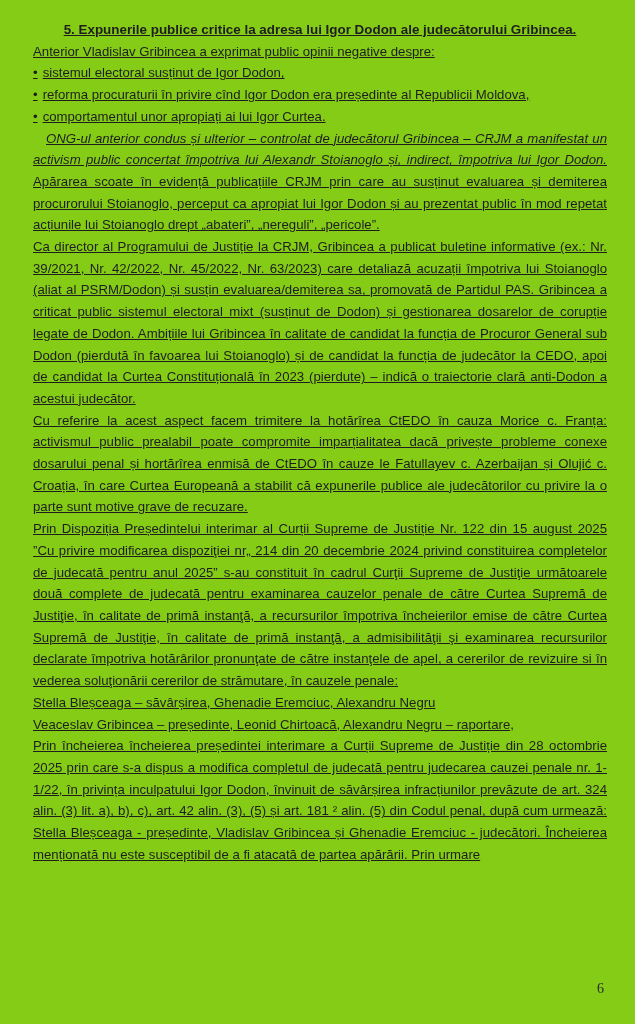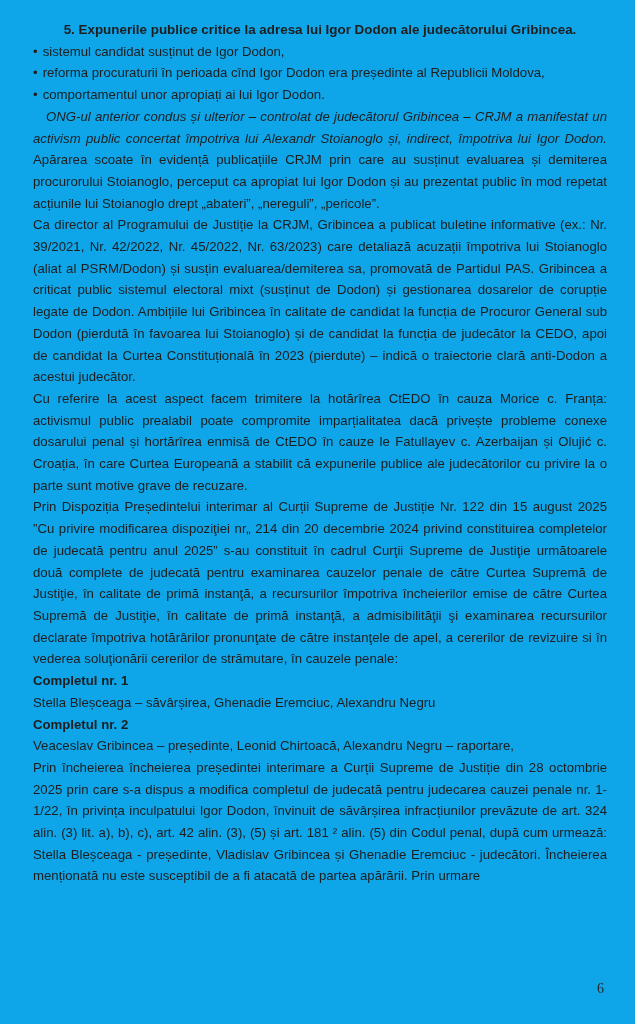--- a/index.html
+++ b/index.html
@@ -1,27 +1,28 @@
 <!DOCTYPE html>
 <html><head>
 <meta charset="utf-8">
 <style>
   html, body { margin: 0; padding: 0; background: #ffffff; }
   .page {
     position: relative;
     width: 635px;
     height: 1024px;
     box-sizing: border-box;
-    background: #0ea5e9;
+    background: #84cc16;
     padding: 19px 28px 0 33px;
     font-family: "Liberation Sans", sans-serif;
     font-size: 13.2px;
     line-height: 21.7px;
     color: #1e1e1e;
     overflow: hidden;
+    text-decoration: underline;
   }
   p { margin: 0; }
   .heading {
     font-weight: bold;
     text-align: center;
     font-size: 13.4px;
   }
   .just { text-align: justify; }
   .bullet-row { display: flex; }
   .bullet-marker { flex: 0 0 auto; margin-right: 5px; }
@@ -42,48 +43,47 @@
     color: #2a2a2a;
   }
 </style>
 </head>
 <body>
 
 <div class="page">
 
   <p class="heading">5. Expunerile publice critice la adresa lui Igor Dodon ale judecătorului Gribincea.</p>
 
+  <p>Anterior Vladislav Gribincea a exprimat public opinii negative despre:</p>
 
   <div>
     <p class="bullet-row">
       <span class="bullet-marker">•</span>
-      <span>sistemul candidat susținut de Igor Dodon,</span>
+      <span>sistemul electoral susținut de Igor Dodon,</span>
     </p>
     <p class="bullet-row">
       <span class="bullet-marker">•</span>
-      <span>reforma procuraturii în perioada cînd Igor Dodon era președinte al Republicii Moldova,</span>
+      <span>reforma procuraturii în privire cînd Igor Dodon era președinte al Republicii Moldova,</span>
     </p>
     <p class="bullet-row">
       <span class="bullet-marker">•</span>
-      <span>comportamentul unor apropiați ai lui Igor Dodon.</span>
+      <span>comportamentul unor apropiați ai lui Igor Curtea.</span>
     </p>
   </div>
 
   <p class="just"><em class="ital">ONG-ul anterior condus și ulterior – controlat de judecătorul Gribincea – CRJM a manifestat un activism public concertat împotriva lui Alexandr Stoianoglo și, indirect, împotriva lui Igor Dodon.</em><span> Apărarea scoate în evidență publicațiile CRJM prin care au susținut evaluarea și demiterea procurorului Stoianoglo, perceput ca apropiat lui Igor Dodon și au prezentat public în mod repetat acțiunile lui Stoianoglo drept „abateri”, „nereguli”, „pericole”.</span></p>
 
   <p class="just">Ca director al Programului de Justiție la CRJM, Gribincea a publicat buletine informative (ex.: Nr. 39/2021, Nr. 42/2022, Nr. 45/2022, Nr. 63/2023) care detaliază acuzații împotriva lui Stoianoglo (aliat al PSRM/Dodon) și susțin evaluarea/demiterea sa, promovată de Partidul PAS. Gribincea a criticat public sistemul electoral mixt (susținut de Dodon) și gestionarea dosarelor de corupție legate de Dodon. Ambițiile lui Gribincea în calitate de candidat la funcția de Procuror General sub Dodon (pierdută în favoarea lui Stoianoglo) și de candidat la funcția de judecător la CEDO, apoi de candidat la Curtea Constituțională în 2023 (pierdute) – indică o traiectorie clară anti-Dodon a acestui judecător.</p>
 
   <p class="just">Cu referire la acest aspect facem trimitere la hotărîrea CtEDO în cauza Morice c. Franța: activismul public prealabil poate compromite imparțialitatea dacă privește probleme conexe dosarului penal și hortărîrea enmisă de CtEDO  în cauze le Fatullayev c. Azerbaijan și Olujić c. Croația, în care Curtea Europeană a stabilit că expunerile publice ale judecătorilor cu privire la o parte sunt motive grave de recuzare.</p>
 
 
   <p class="just">Prin Dispoziția Președintelui interimar al Curții Supreme de Justiție Nr. 122 din 15 august 2025 ”Cu privire modificarea dispoziţiei nr„ 214 din 20 decembrie 2024 privind constituirea completelor de judecată pentru anul 2025” s-au constituit în cadrul Curţii Supreme de Justiţie următoarele două complete de judecată pentru examinarea cauzelor penale de către Curtea Supremă de Justiţie, în calitate de primă instanţă, a recursurilor împotriva încheierilor emise de către Curtea Supremă de Justiţie, în calitate de primă instanţă, a admisibilităţii şi examinarea recursurilor declarate împotriva hotărârilor pronunţate de către instanţele de apel, a cererilor de revizuire si în vederea soluţionării cererilor de strămutare, în cauzele penale:</p>
 
-  <p class="bold">Completul nr. 1</p>
   <p>Stella Bleșceaga – săvârșirea, Ghenadie Eremciuc, Alexandru Negru</p>
 
-  <p class="bold">Completul nr. 2</p>
   <p>Veaceslav Gribincea – președinte, Leonid Chirtoacă,  Alexandru Negru – raportare,</p>
 
   <p class="just">Prin încheierea încheierea președintei interimare a Curții Supreme de Justiție din 28 octombrie 2025 prin care s-a dispus a modifica completul de judecată pentru judecarea cauzei penale nr. 1-1/22, în privința inculpatului Igor Dodon, învinuit de săvârșirea infracțiunilor prevăzute de art. 324 alin. (3) lit. a), b), c), art. 42 alin. (3), (5) și art. 181 ² alin. (5) din Codul penal, după cum urmează: Stella Bleșceaga - președinte, Vladislav Gribincea și Ghenadie Eremciuc - judecători. Încheierea menționată nu este susceptibil de a fi atacată de partea apărării. Prin urmare</p>
 
   <div class="pagenum">6</div>
 
 </div>
 
 </body></html>

